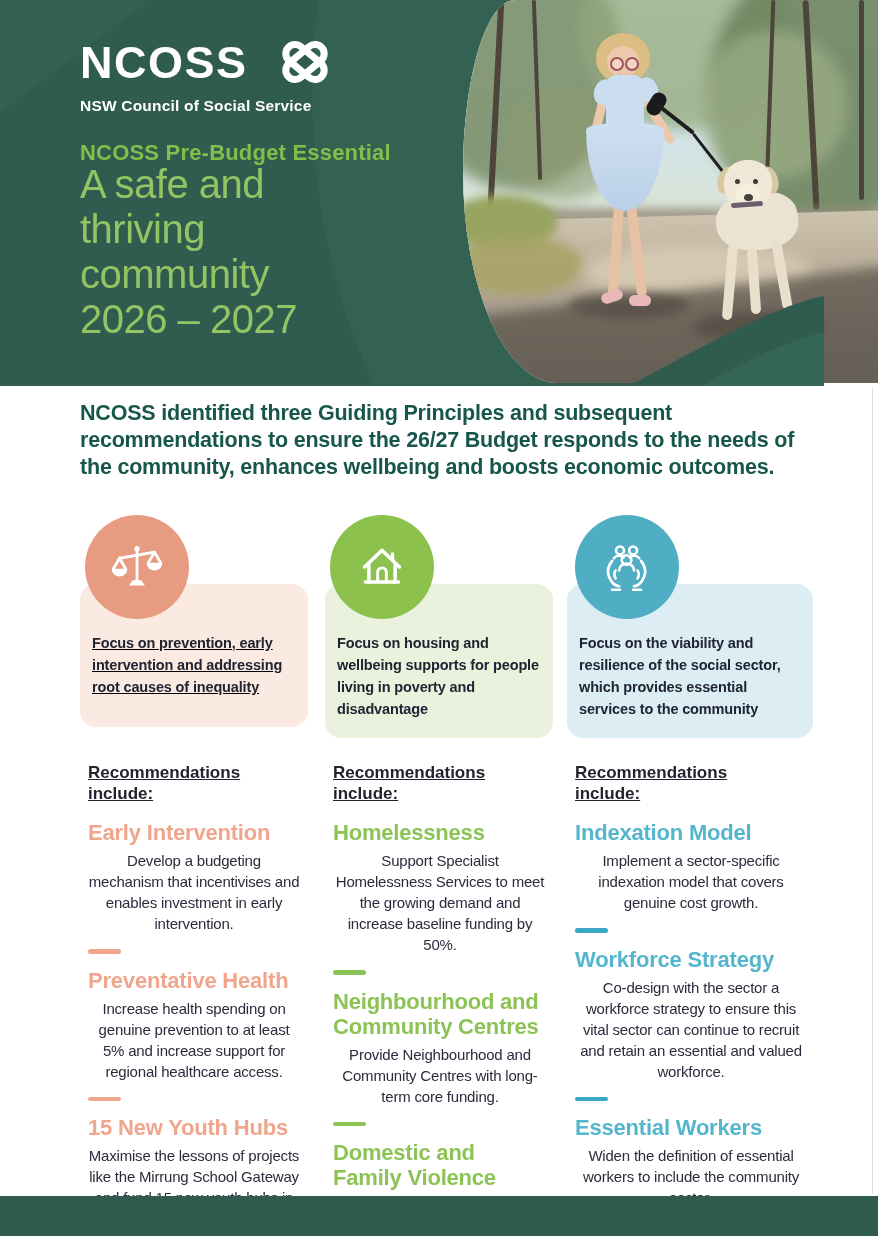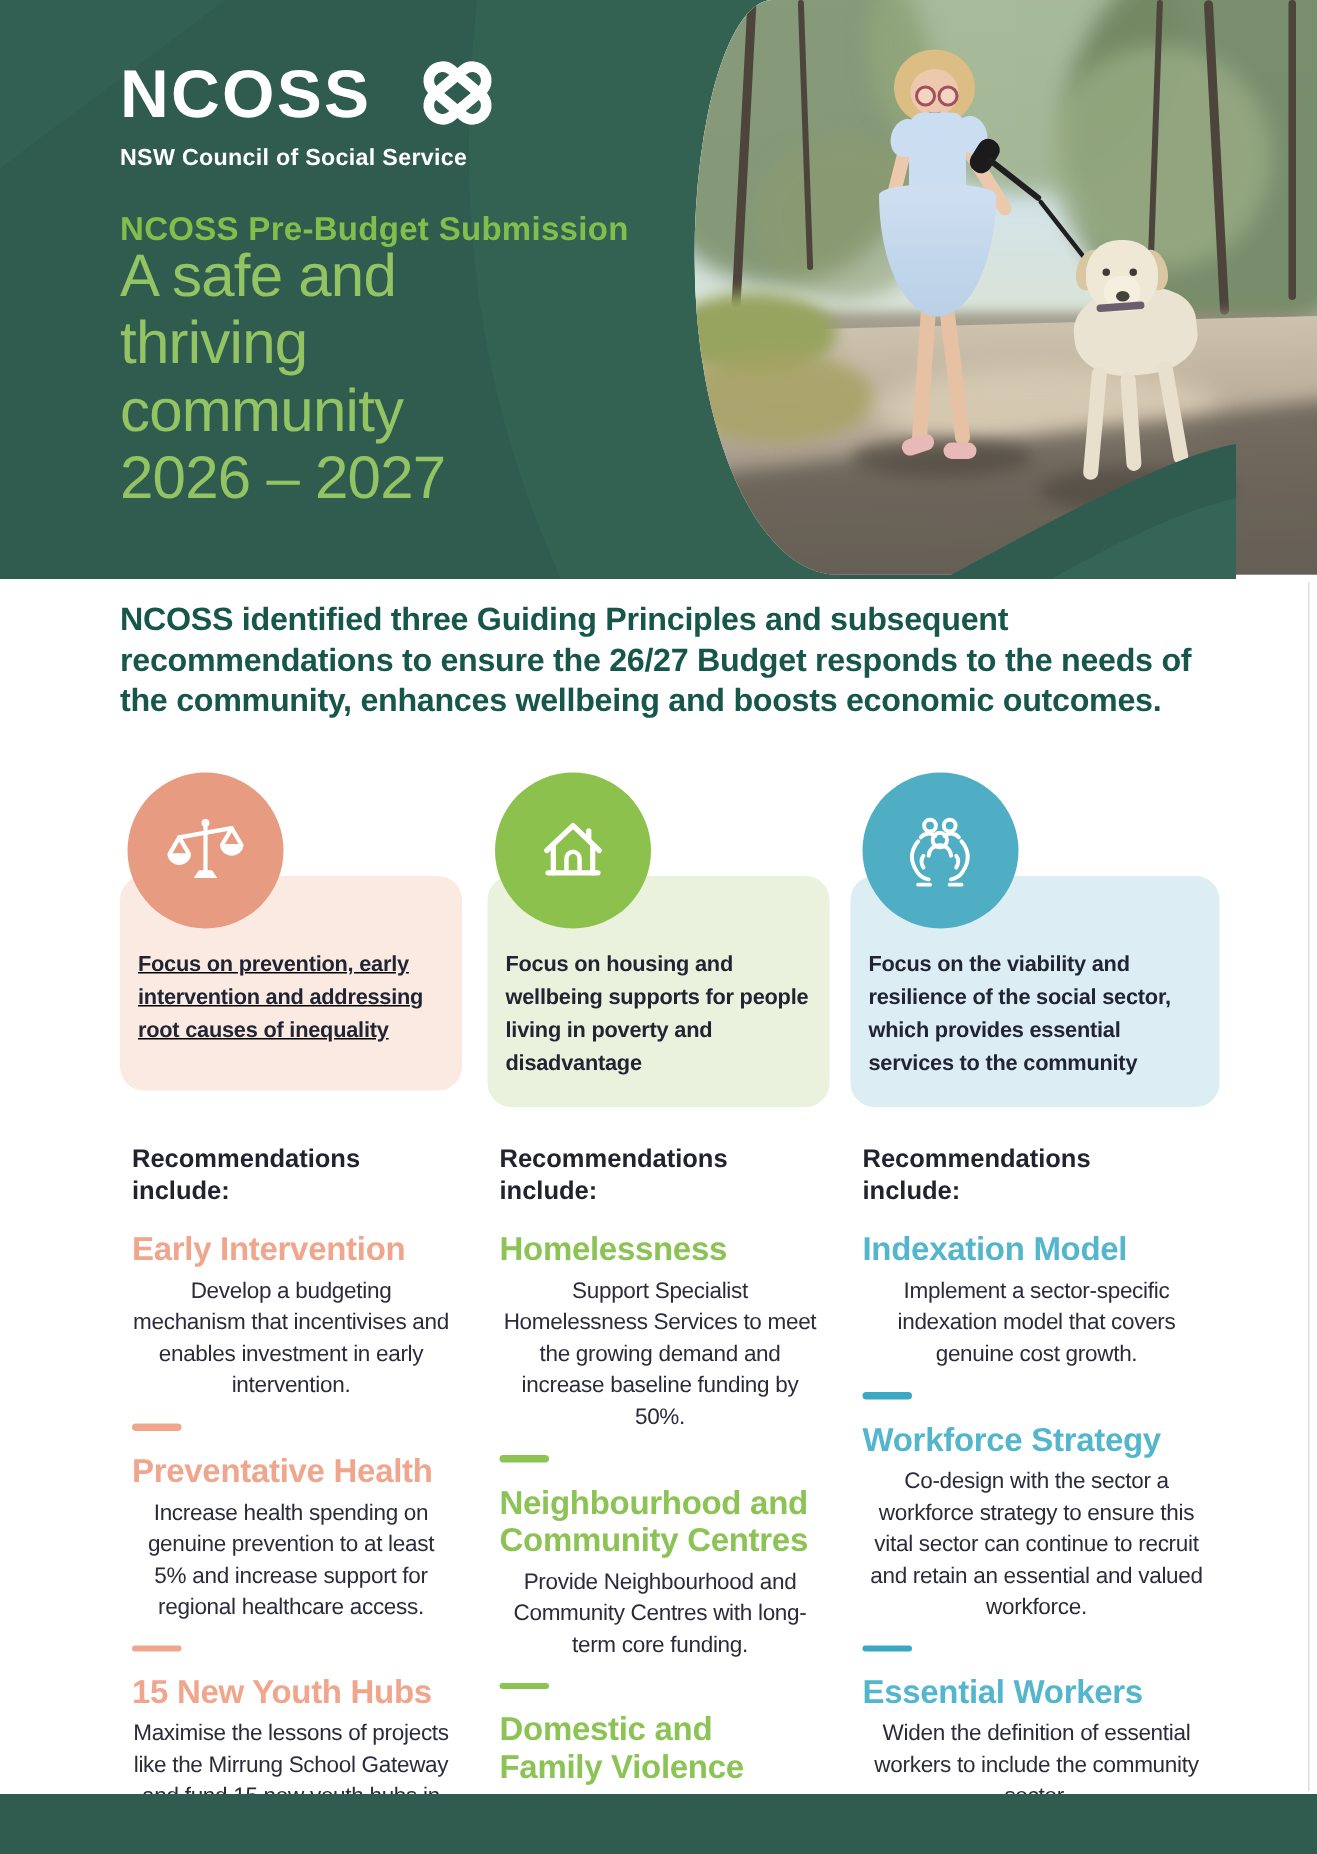--- a/index.html
+++ b/index.html
@@ -103,21 +103,21 @@
   .circle{position:relative;z-index:2;width:104px;height:104px;border-radius:50%;
           display:flex;align-items:center;justify-content:center;margin-left:5px;}
   .pc3 .circle{margin-left:8px;}
   .p1 .circle{background:var(--salmon);} .p2 .circle{background:var(--green);} .p3 .circle{background:var(--blue);}
   .card{position:relative;z-index:1;margin-top:-35px;border-radius:16px;padding:48px 12px 18px 12px;box-sizing:border-box;min-height:143px;}
   .p1 .card{background:var(--salmon-card);text-decoration:underline;} .p2 .card{background:var(--green-card);} .p3 .card{background:var(--blue-card);}
   .card p{margin:0;font-size:14.5px;font-weight:700;line-height:22px;color:#202433;letter-spacing:-.15px;}
 
   .rec-col{position:absolute;top:762px;}
   .rc1{left:88px;width:212px;} .rc2{left:333px;width:214px;} .rc3{left:575px;width:232px;}
-  .rec-label{margin:0 0 16px 0;width:170px;font-size:17px;line-height:21px;font-weight:700;color:#22232e;}
+  .rec-label{margin:0 0 16px 0;width:170px;font-size:17px;line-height:21px;font-weight:700;color:#22232e;text-decoration:underline;}
   .rec-heading{margin:0 0 5px 0;font-size:22px;line-height:25px;font-weight:700;letter-spacing:-.2px;}
   .rec-body{margin:0 0 15px 0;font-size:15px;line-height:21px;color:var(--body-text);letter-spacing:-.2px;text-align:center;}
   .divider{width:33px;height:4.5px;border-radius:2.5px;margin:0 0 14px 0;}
   .a1{color:var(--salmon-heading);} .a2{color:var(--green-heading);} .a3{color:var(--blue-heading);}
   .d1{background:var(--salmon-heading);} .d2{background:var(--green-heading);} .d3{background:var(--blue-divider);}
 
   .page-edge{position:absolute;right:5px;top:388px;width:1.5px;height:806px;background:#dddddd;}
   .footer-bar{position:absolute;left:0;top:1196px;width:878px;height:40px;background:var(--brand-green-dark);}
 </style>
 </head>
@@ -208,21 +208,21 @@
         <svg class="logo-icon" width="82" height="52" viewBox="0 0 130 96">
           <g fill="none" stroke="#ffffff" stroke-width="13">
             <rect x="24" y="31" width="82" height="34" rx="17" transform="rotate(40 65 48)"></rect>
             <rect x="24" y="31" width="82" height="34" rx="17" transform="rotate(-40 65 48)"></rect>
           </g>
         </svg>
       </div>
       <div class="tagline">NSW Council of Social Service</div>
     </div>
 
-    <div class="kicker">NCOSS Pre-Budget Submission</div>
+    <div class="kicker">NCOSS Pre-Budget Essential</div>
     <h1 class="title">A safe and thriving community 2026 – 2027</h1>
   </header>
 
   <p class="intro">NCOSS identified three Guiding Principles and subsequent recommendations to ensure the 26/27 Budget responds to the needs of the community, enhances wellbeing and boosts economic outcomes.</p>
 
   <section class="principle p1 pc1">
     <div class="circle">
       <svg width="56" height="56" viewBox="0 0 64 64" fill="none" stroke="#ffffff" stroke-width="3.2" stroke-linecap="round" stroke-linejoin="round">
         <circle cx="32" cy="11" r="3" fill="#ffffff" stroke="none"></circle>
         <path d="M12 22 L52 15"></path>

